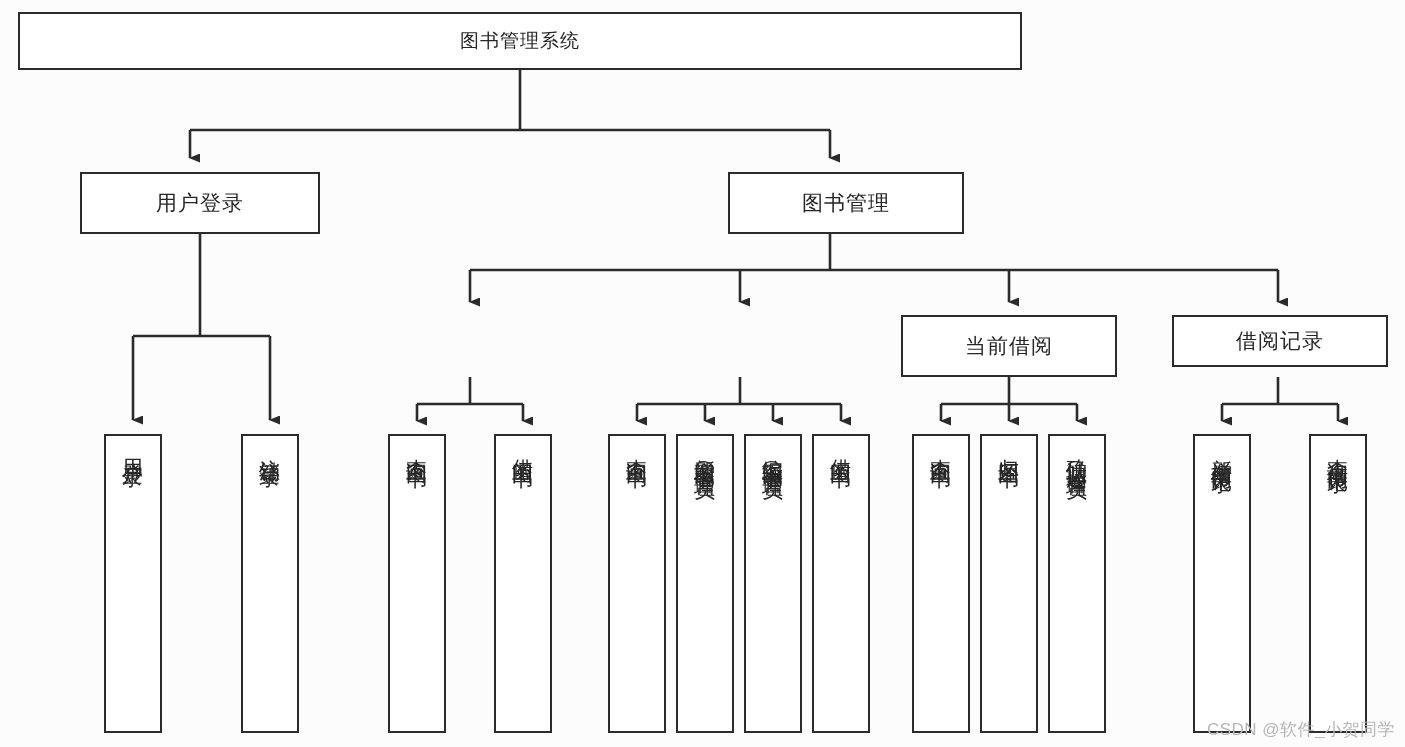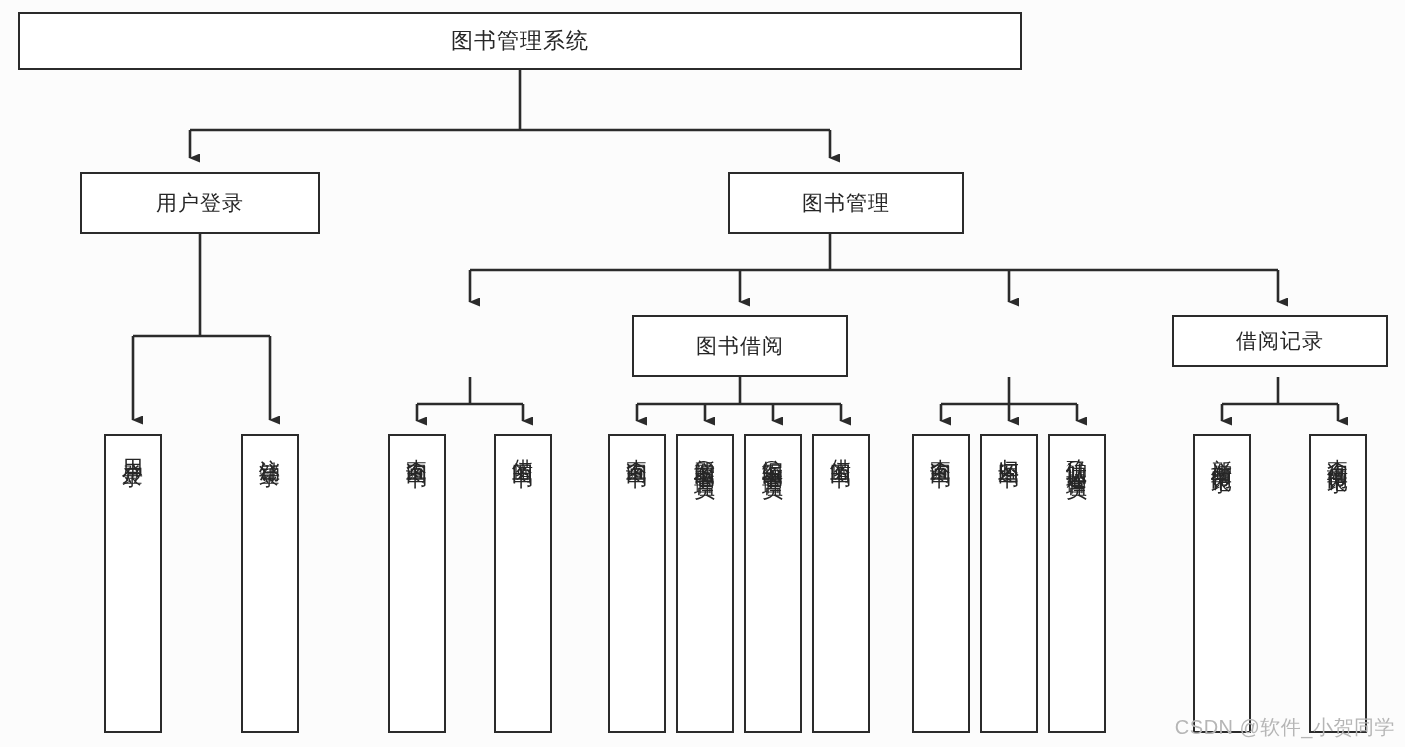--- a/index.html
+++ b/index.html
@@ -34,39 +34,39 @@
     align-items: center;
     justify-content: center;
     color: #262626;
   }
   .node .label {
     font-size: 21px;
     line-height: 1.15;
     letter-spacing: 1px;
     white-space: nowrap;
   }
-  .node.root .label { font-size: 22px; }
+  .node.root .label { font-size: 19px; }
   .node.leaf {
     align-items: flex-start;
     justify-content: center;
     padding-top: 6px;
   }
   .node.leaf .label {
     writing-mode: vertical-rl;
     text-orientation: upright;
     font-size: 21px;
     letter-spacing: 3px;
     line-height: 1;
     white-space: nowrap;
   }
   .watermark {
     position: absolute;
     right: 10px;
     bottom: 6px;
-    font-size: 20px;
+    font-size: 17px;
     color: #b6b6b6;
     letter-spacing: 0.5px;
     white-space: nowrap;
   }
 </style>
 </head>
 <body>
 
 <div id="canvas">
 
@@ -124,22 +124,22 @@
     <span class="label">图书管理系统</span>
   </div>
 
   <div class="node" style="left:80px; top:172px; width:240px; height:62px;">
     <span class="label">用户登录</span>
   </div>
   <div class="node" style="left:712px; top:172px; width:236px; height:62px;margin-left:16px;">
     <span class="label">图书管理</span>
   </div>
 
-  <div class="node" style="left:632px; top:315px; width:216px; height:62px;">
-    <span class="label">图书借阅</span>
+  <div class="node" style="left:901px; top:315px; width:216px; height:62px;">
+    <span class="label">当前借阅</span>
   </div>
   <div class="node" style="left:1172px; top:315px; width:216px; height:52px;">
     <span class="label">借阅记录</span>
   </div>
 
   <div class="node leaf" style="left:104px; top:434px; width:58px; height:299px;">
     <span class="label">用户登录</span>
   </div>
   <div class="node leaf" style="left:241px; top:434px; width:58px; height:299px;">
     <span class="label">注销登录</span>

